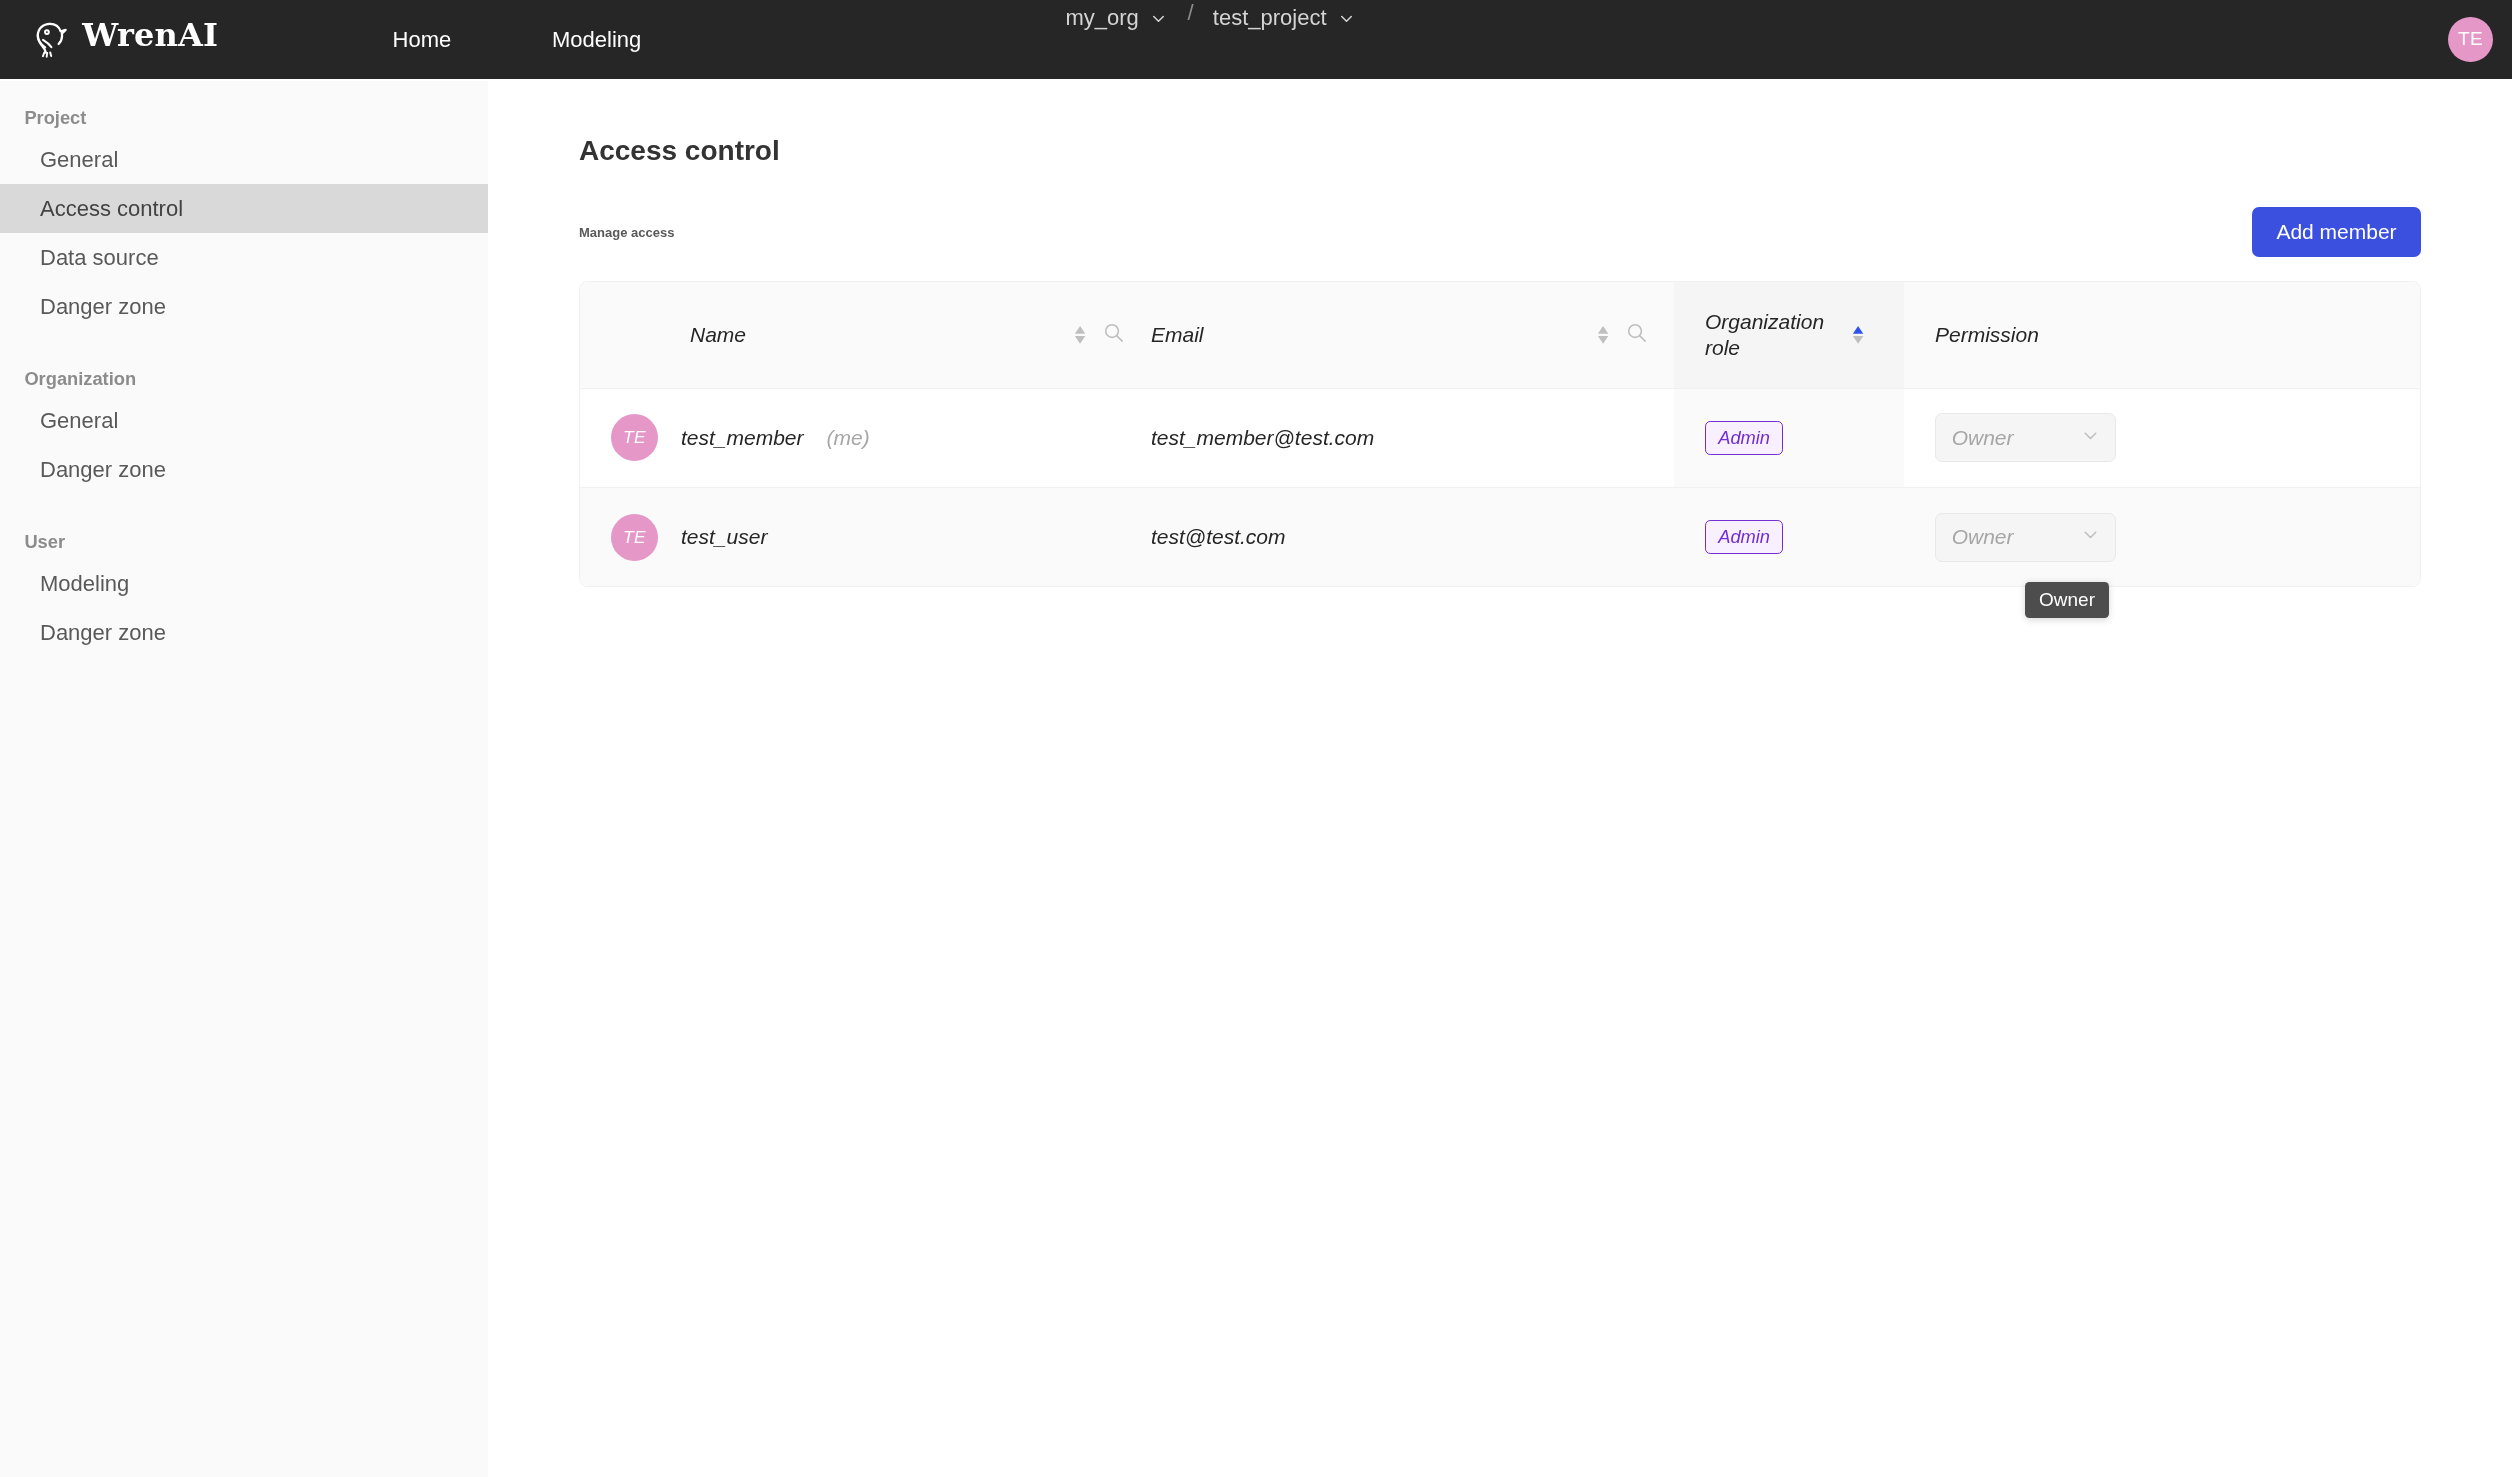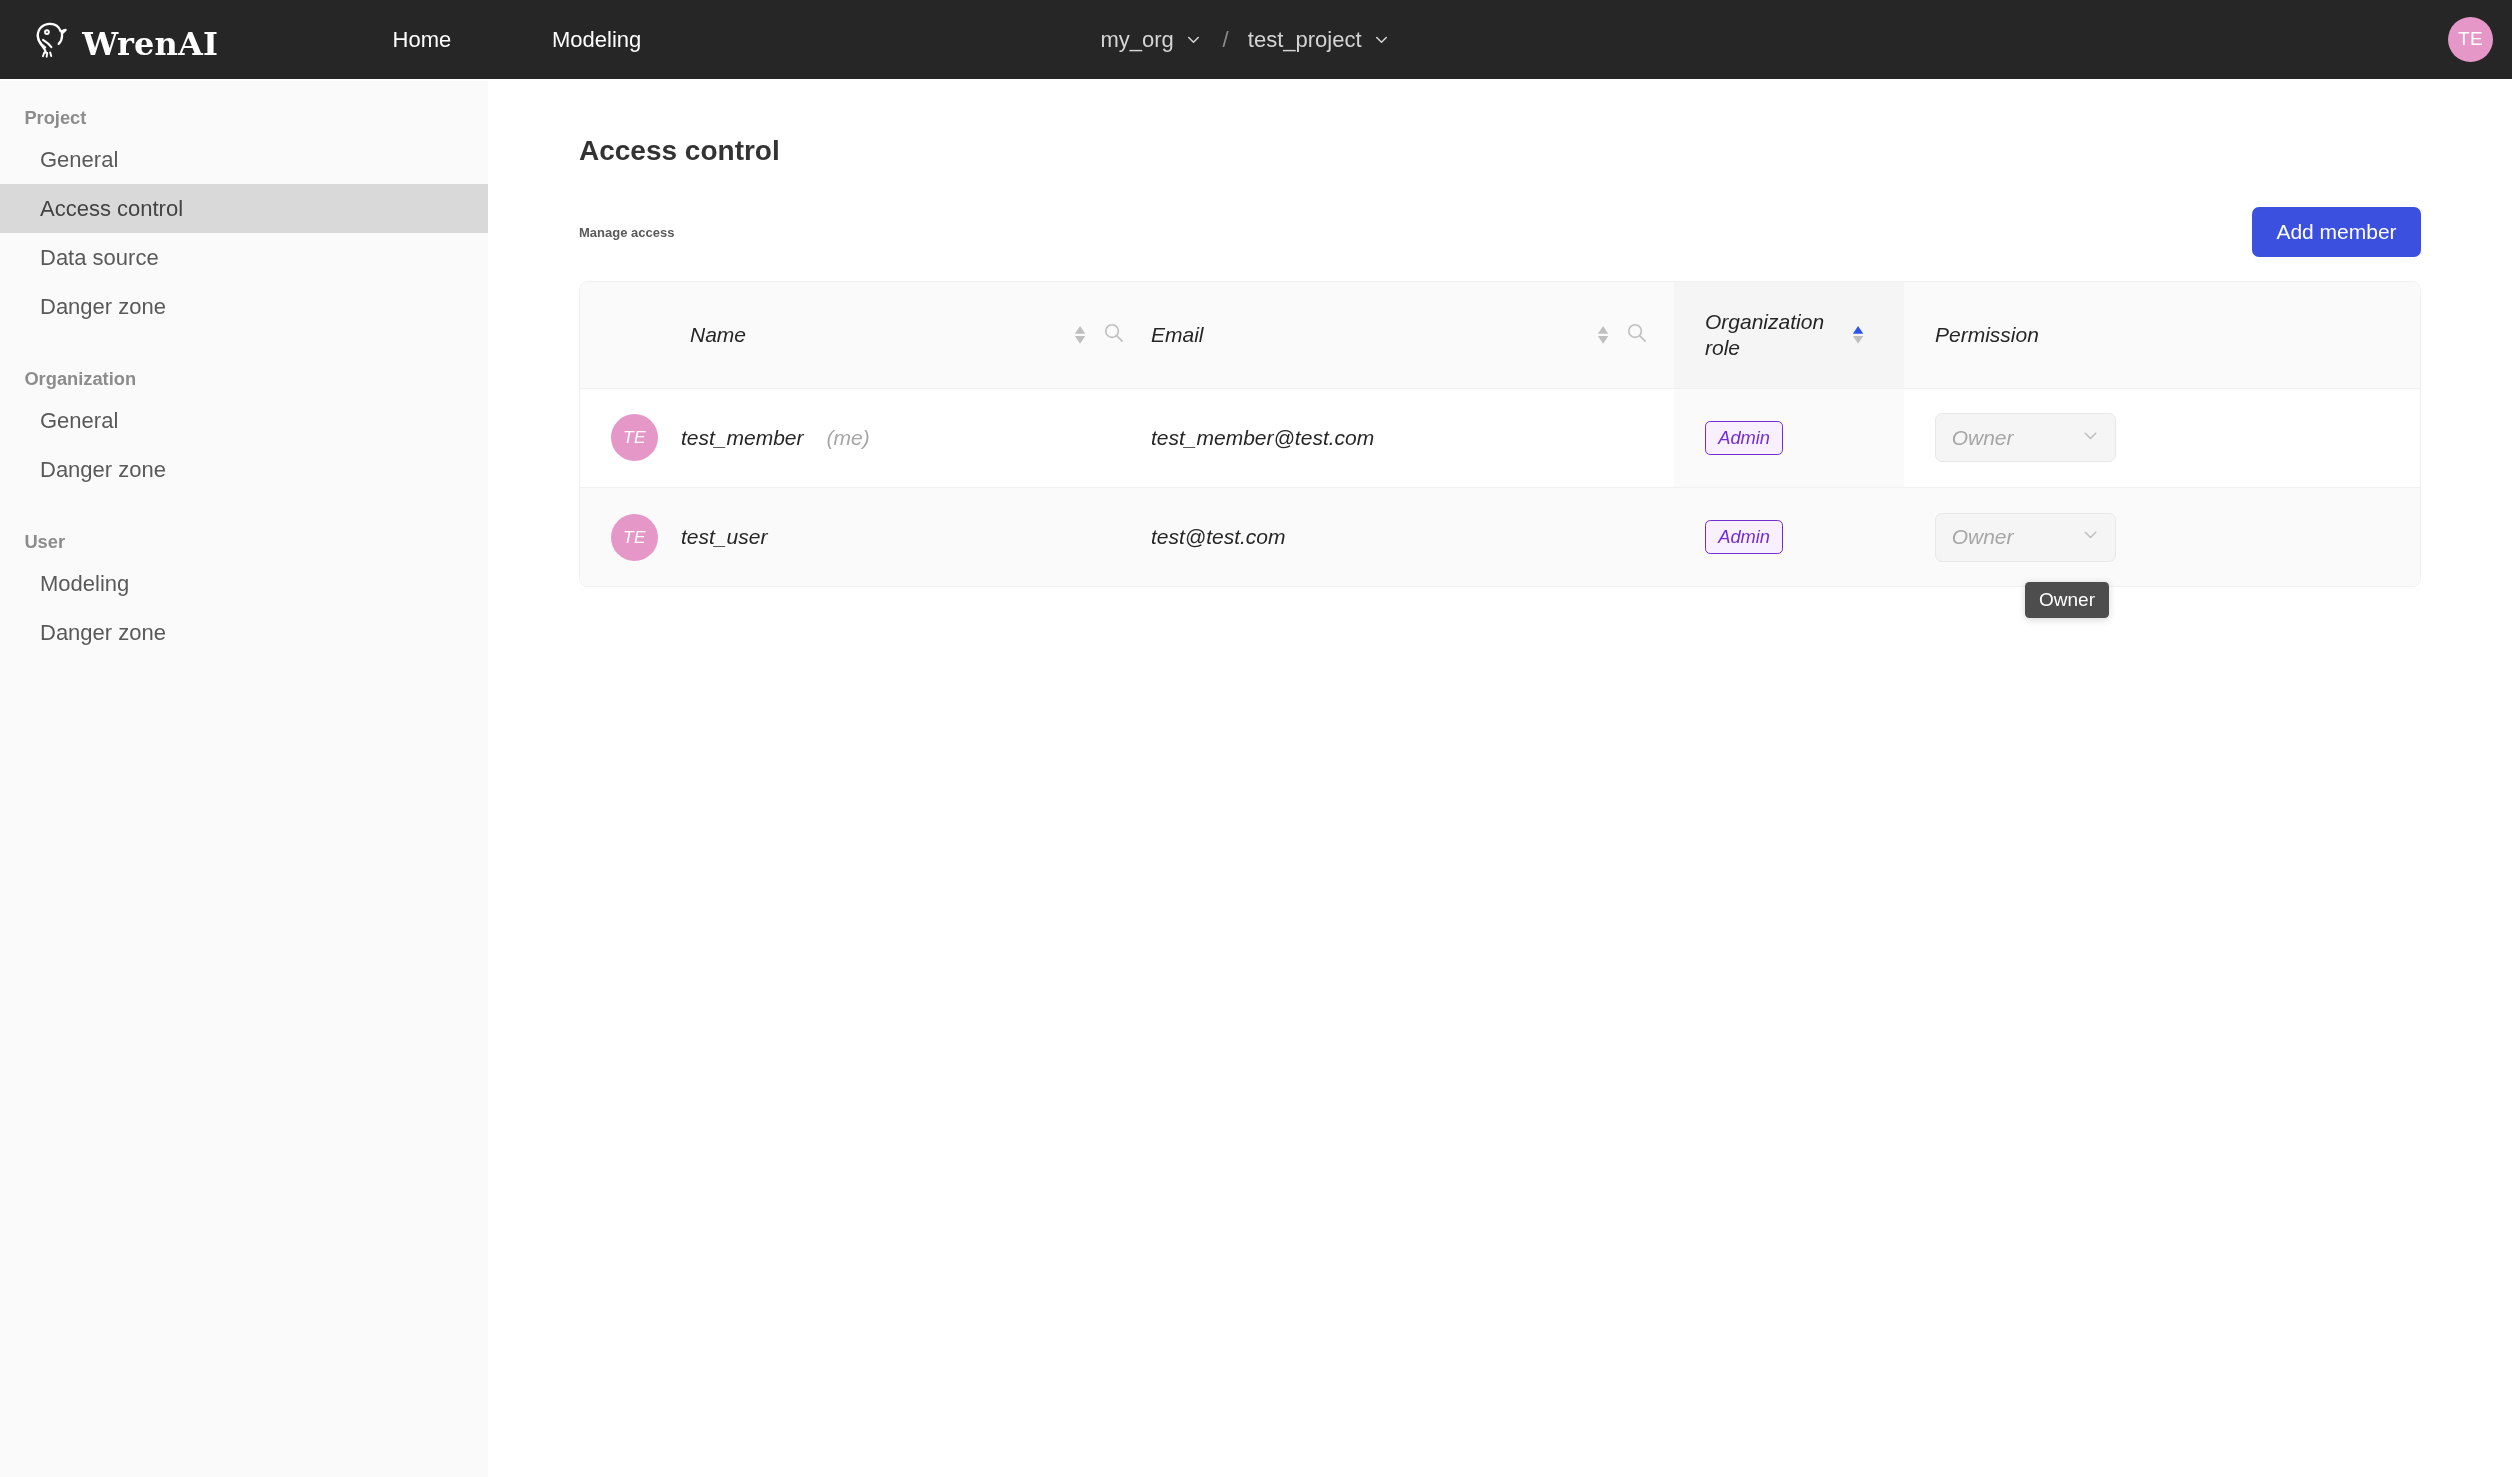--- a/index.html
+++ b/index.html
@@ -11,41 +11,41 @@
   }
 
   
   .topbar {
     position: absolute; top: 0; left: 0;
     width: 2512px; height: 79px;
     background: #262626;
     display: flex; align-items: center;
   }
   .logo-wrap {
-    display: flex; align-items: flex-end;
+    display: flex; align-items: flex-start;
     margin-left: 23px; gap: 12.2px;
   }
   .logo-mark { width: 47px; height: 47px; display:block; }
   .logo-text {
     color: #ffffff;
     font-family: "DejaVu Serif", serif;
     font-size: 32px; font-weight: 700;
     letter-spacing: 0.2px;
   }
   .nav-links { display: flex; align-items: center; margin-left: 150px; gap: 0; }
   .nav-link {
     color: #ffffff; font-size: 22px;
     padding: 0 24.4px; cursor: pointer;
     white-space: nowrap;
   }
   .nav-link.second { margin-left: 52px; }
 
   .breadcrumb {
-    position: absolute; left: 1097px; top: 0;
-    height: 79px; display: flex; align-items: center; gap: 0;
+    position: absolute; left: 1062px; top: 0;
+    height: 79px; display: flex; align-items: flex-start; gap: 0;
   }
   .crumb {
     display: flex; align-items: center; gap: 10.5px;
     color: #d4d4d4; font-size: 22px; cursor: pointer;
     padding: 5.2px 3.5px;
   }
   .crumb-sep { color: #8c8c8c; font-size: 22px; margin: 0 15.7px; }
   .chev { display: inline-block; }
   .chev svg { display:block; }
 

